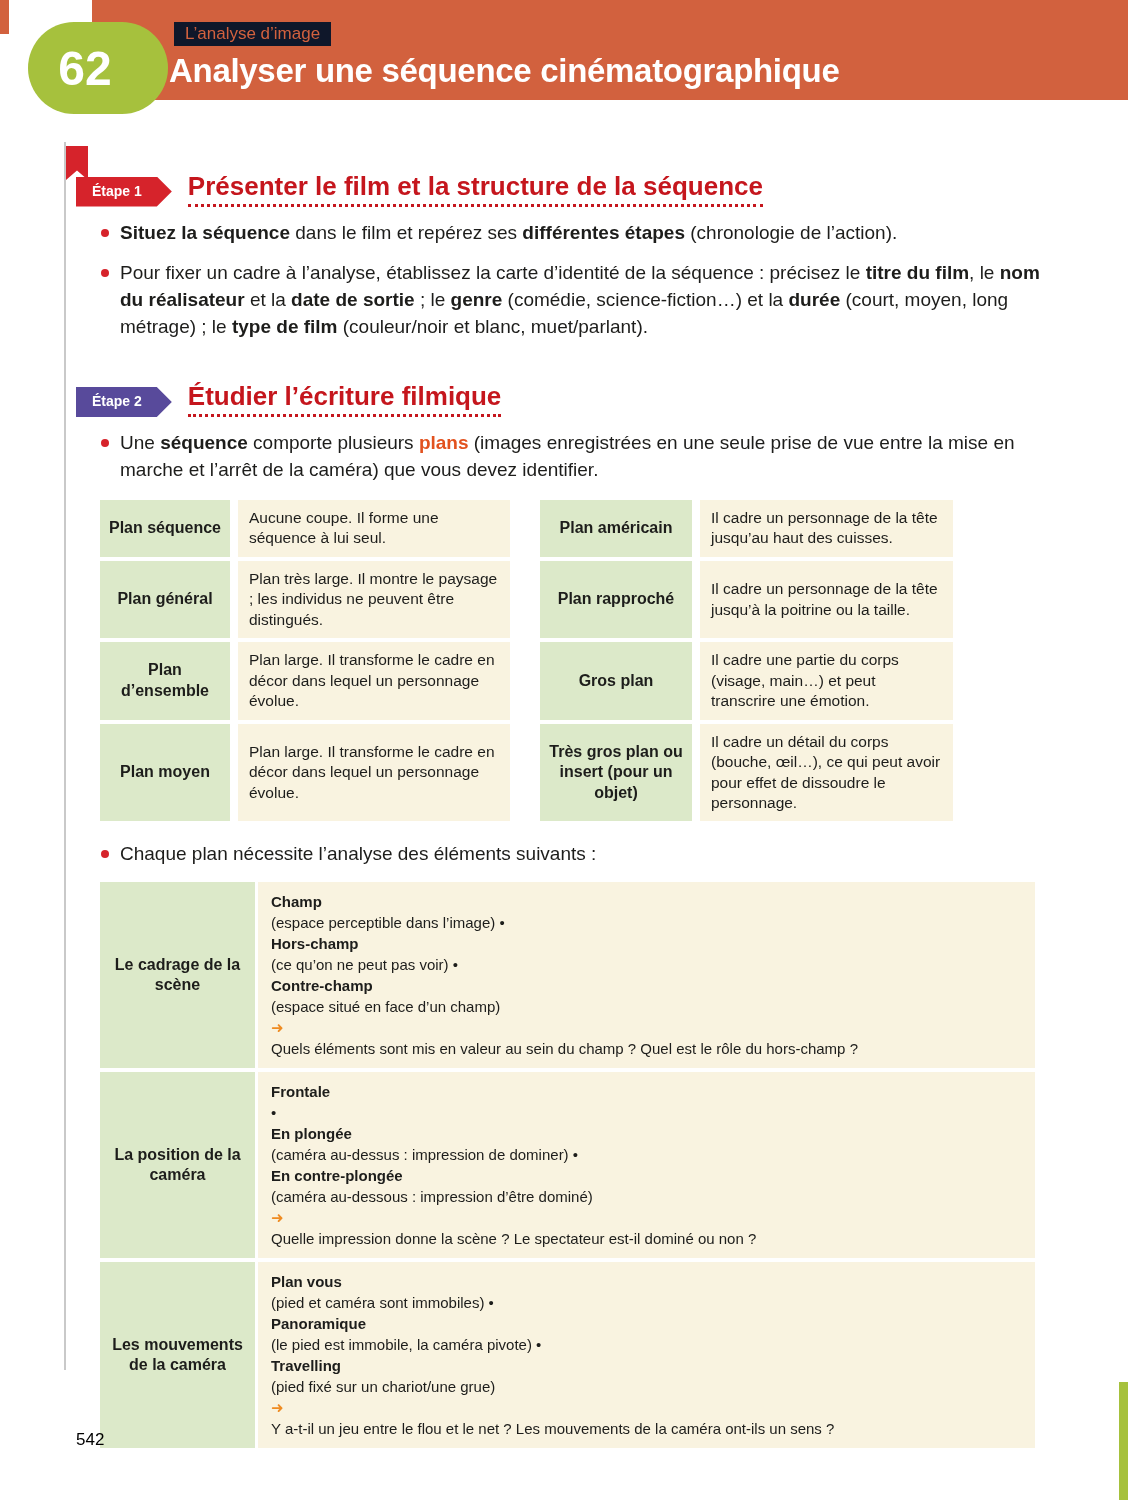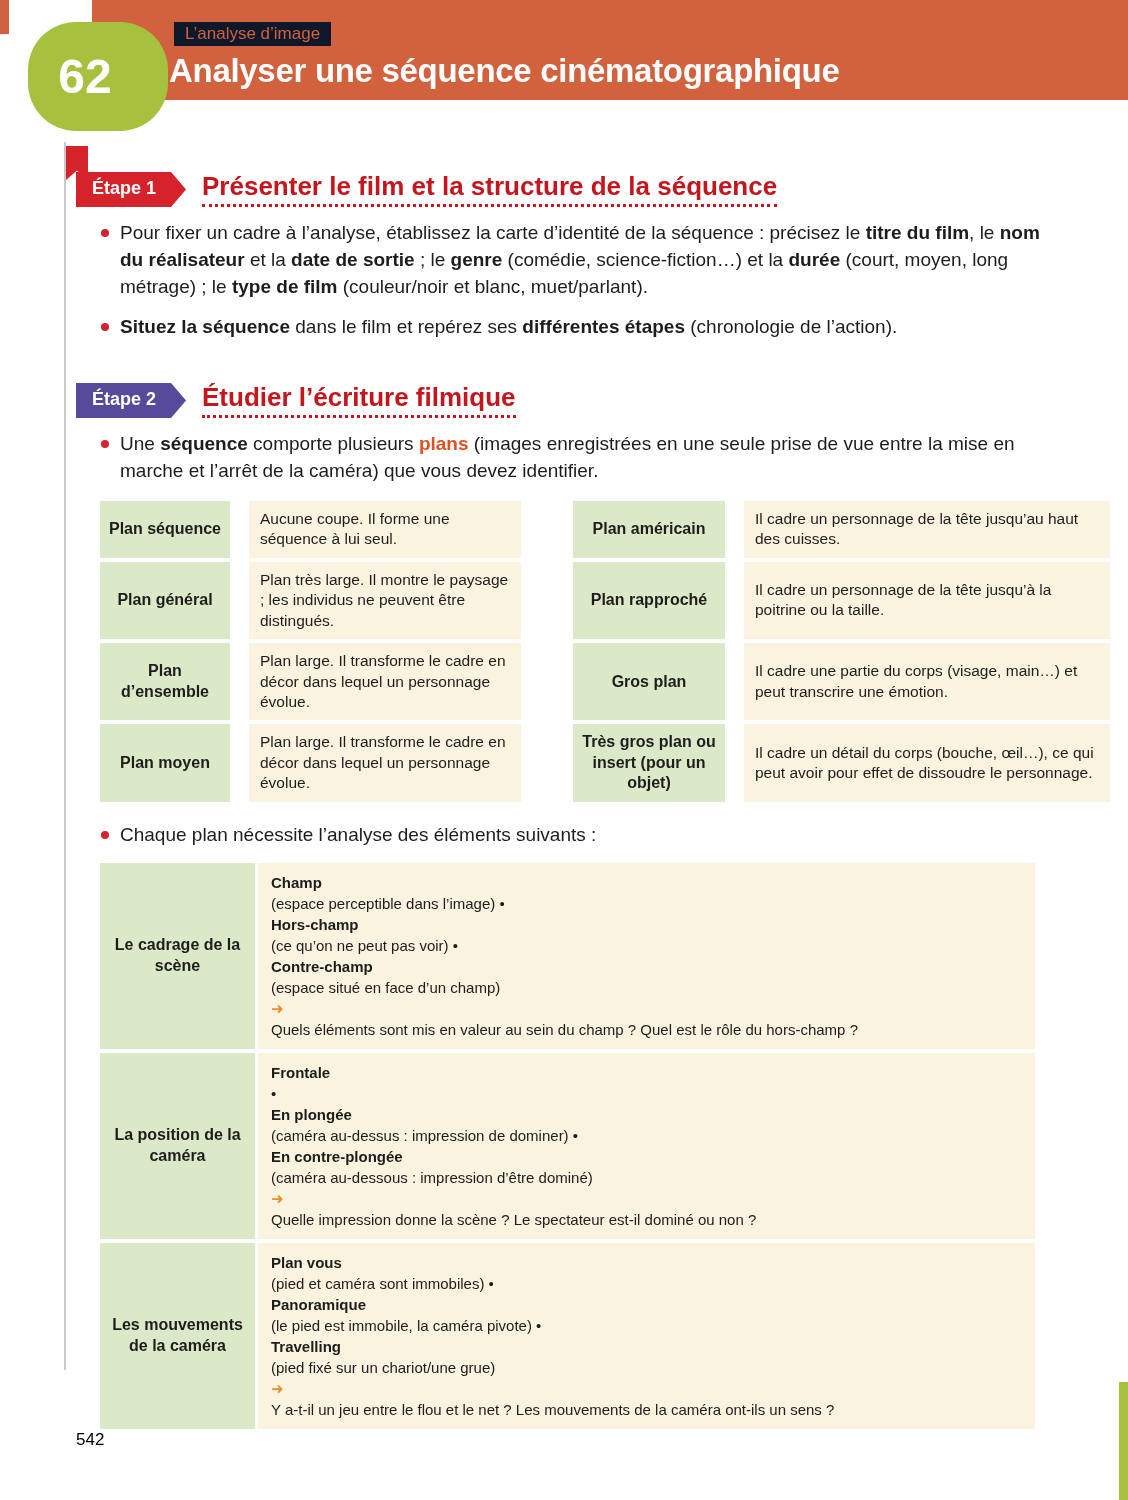--- a/index.html
+++ b/index.html
@@ -5,47 +5,47 @@
   html,body{margin:0;padding:0;}
   body{
     width:1128px;height:1500px;position:relative;background:#ffffff;
     font-family:"Liberation Sans","DejaVu Sans",sans-serif;color:#1d1d1b;
     overflow:hidden;
   }
   
   .edge-orange{position:absolute;left:0;top:0;width:9px;height:34px;background:#d2613e;}
   .edge-green{position:absolute;right:0;top:1382px;width:9px;height:118px;background:#a6c13d;}
   .band{position:absolute;left:92px;right:0;top:0;height:100px;background:#d2613e;border-bottom-left-radius:58px;z-index:1;}
-  .blob{position:absolute;left:28px;top:22px;width:140px;height:109px;background:#a6c13d;border-radius:48px;z-index:2;
+  .blob{position:absolute;left:28px;top:22px;width:140px;height:92px;background:#a6c13d;border-radius:48px;z-index:2;
         display:flex;align-items:center;justify-content:center;padding-right:26px;box-sizing:border-box;}
   .blob span{color:#ffffff;font-size:48px;font-weight:bold;}
   .tag{position:absolute;left:172px;top:20px;z-index:3;background:#0f172a;border:2px solid #d2613e;color:#d2613e;
        font-weight:normal;font-size:17px;padding:2px 11px;}
   .h-title{position:absolute;left:169px;top:52px;z-index:3;color:#ffffff;font-size:33px;font-weight:bold;letter-spacing:-0.3px;
        width:960px;white-space:nowrap;}
   
   .vline{position:absolute;left:64px;top:142px;width:2px;height:1228px;background:#c9c9c9;}
   .flag{position:absolute;left:66px;top:146px;width:22px;height:34px;background:#d6232b;
         clip-path:polygon(0 0,100% 0,100% 100%,50% 72%,0 100%);}
   .pagenum{position:absolute;left:76px;top:1430px;font-size:17px;color:#000000;}
   
   .content{position:absolute;left:100px;top:142px;width:940px;}
   .intro{font-size:20px;line-height:1.42;margin:0 0 26px 0;color:#111;}
   .etape-row{display:flex;align-items:flex-end;gap:16px;margin:30px 0 10px -24px;}
-  .badge{color:#fff;font-weight:bold;font-size:18px;padding:6px 30px 8px 16px;
+  .badge{color:#fff;font-weight:bold;font-size:14px;padding:6px 30px 8px 16px;
          clip-path:polygon(0 0,calc(100% - 15px) 0,100% 50%,calc(100% - 15px) 100%,0 100%);}
   .badge.red{background:#d6232b;}
   .badge.purple{background:#584a9b;}
   .etitle{font-size:26px;font-weight:bold;color:#c5161d;border-bottom:3px dotted #c5161d;padding-bottom:3px;line-height:1.1;}
   .bullet{position:relative;padding-left:20px;font-size:19px;line-height:1.42;margin:13px 0;}
   .dot{position:absolute;left:1px;top:9px;width:8px;height:8px;border-radius:50%;background:#d6232b;}
   .o{color:#e2521f;}
   .arr{color:#ef8b22;font-weight:bold;}
   
-  .grid1{display:grid;grid-template-columns:130px 272px 14px 152px 1fr;gap:4px 19px;margin:16px 0 19px 0;width:1010px;}
+  .grid1{display:grid;grid-template-columns:130px 272px 14px 152px 1fr;gap:4px 8px;margin:16px 0 19px 0;width:853px;}
   .grid2{display:grid;grid-template-columns:155px 1fr;gap:4px 3px;margin:14px 0 8px 0;width:935px;}
   .lc{background:#dce9c9;font-weight:bold;font-size:16px;display:flex;align-items:center;justify-content:center;
       text-align:center;padding:7px 8px;line-height:1.28;color:#1d1d1b;}
   .dc{background:#f9f3e0;font-size:15.5px;padding:8px 11px;display:flex;align-items:center;line-height:1.32;}
   .dc2{background:#f9f3e0;font-size:15px;padding:9px 13px;display:flex;flex-direction:column;justify-content:center;line-height:1.4;}
   .sp{background:transparent;}
 </style>
 </head>
 <body>
 
@@ -64,25 +64,25 @@
 
   <div class="content">
 
 
     <div class="etape-row">
       <div class="badge red">Étape 1</div>
       <div class="etitle">Présenter le film et la structure de la séquence</div>
     </div>
     <p class="bullet">
       <span class="dot"></span>
-      <span>Pour fixer un cadre à l’analyse, établissez la carte d’identité de la séquence : précisez le <b>titre du film</b>, le <b>nom du réalisateur</b> et la <b>date de sortie</b> ; le <b>genre</b> (comédie, science-fiction…) et la <b>durée</b> (court, moyen, long métrage) ; le <b>type de film</b> (couleur/noir et blanc, muet/parlant).</span>
+      <span><b>Situez la séquence</b> dans le film et repérez ses <b>différentes étapes</b> (chronologie de l’action).</span>
     </p>
     <p class="bullet">
       <span class="dot"></span>
-      <span><b>Situez la séquence</b> dans le film et repérez ses <b>différentes étapes</b> (chronologie de l’action).</span>
+      <span>Pour fixer un cadre à l’analyse, établissez la carte d’identité de la séquence : précisez le <b>titre du film</b>, le <b>nom du réalisateur</b> et la <b>date de sortie</b> ; le <b>genre</b> (comédie, science-fiction…) et la <b>durée</b> (court, moyen, long métrage) ; le <b>type de film</b> (couleur/noir et blanc, muet/parlant).</span>
     </p>
 
     <div class="etape-row" style="margin-top:42px;">
       <div class="badge purple">Étape 2</div>
       <div class="etitle">Étudier l’écriture filmique</div>
     </div>
     <p class="bullet">
       <span class="dot"></span>
       <span>Une <b>séquence</b> comporte plusieurs <b class="o">plans</b> (images enregistrées en une seule prise de vue entre la mise en marche et l’arrêt de la caméra) que vous devez identifier.</span>
     </p>

